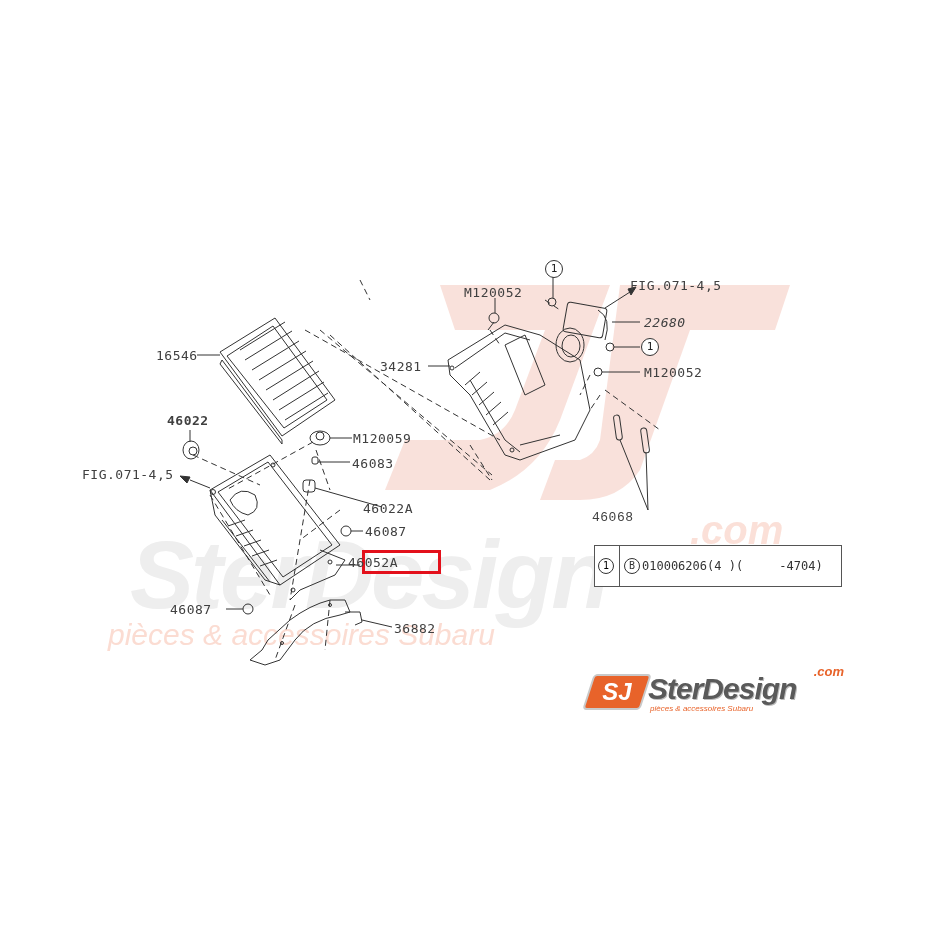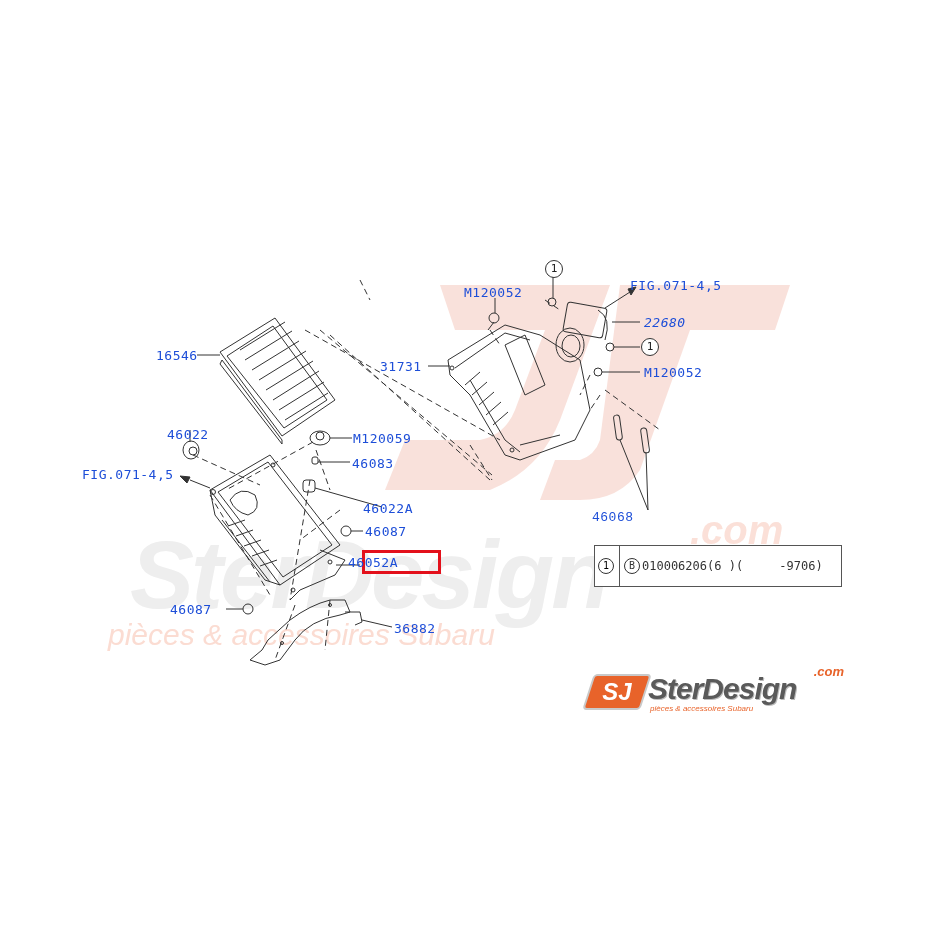--- a/index.html
+++ b/index.html
@@ -1,20 +1,20 @@
 <!DOCTYPE html>
 <html><head>
 <meta charset="utf-8">
 <style>
   html, body { margin: 0; padding: 0; background: #ffffff; }
   body { width: 931px; height: 931px; position: relative; overflow: hidden;
          font-family: "DejaVu Sans Mono", monospace; }
   #canvas { position: absolute; left: 0; top: 0; width: 931px; height: 931px; }
   .lbl { position: absolute; font-family: "DejaVu Sans Mono", monospace; font-size: 13px;
-         color: #1d4ed8; letter-spacing: 0.5px; white-space: nowrap; line-height: 1; }
+         color: #404040; letter-spacing: 0.5px; white-space: nowrap; line-height: 1; }
   .callout { position: absolute; font-family: "DejaVu Sans Mono", monospace; font-size: 11px;
              width: 16px; height: 16px; border: 1px solid #333; border-radius: 50%;
              text-align: center; line-height: 16px; color: #222; background: #fff; }
   .highlight { position: absolute; border: 3px solid #e3101b; box-sizing: border-box; }
   .note-table { position: absolute; left: 594px; top: 545px; width: 248px; height: 42px;
                 border: 1px solid #555; box-sizing: border-box; display: flex; align-items: center;
                 background: #fff; }
   .note-table .c1 { width: 24px; height: 100%; border-right: 1px solid #555; display: flex;
                     align-items: center; justify-content: center; }
   .note-table .c2 { display: flex; align-items: center; padding-left: 4px; font-size: 12px; color: #333;
@@ -170,47 +170,47 @@
     <circle cx="598" cy="372" r="4"></circle>
     <line x1="602" y1="372" x2="640" y2="372"></line>
 
     <rect x="615" y="415" width="6" height="25" rx="3" transform="rotate(-8 618 428)"></rect>
     <rect x="642" y="428" width="6" height="25" rx="3" transform="rotate(-8 645 440)"></rect>
     <line x1="620" y1="440" x2="648" y2="510"></line>
     <line x1="646" y1="452" x2="648" y2="510"></line>
   </svg>
 
   <div class="lbl" style="left:156px;top:349px;">16546</div>
-  <div class="lbl" style="left:167px;top:428px;">46022</div>
+  <div class="lbl" style="left:167px;top:414px;font-weight:bold;">46022</div>
   <div class="lbl" style="left:82px;top:468px;">FIG.071-4,5</div>
   <div class="lbl" style="left:353px;top:432px;">M120059</div>
   <div class="lbl" style="left:352px;top:457px;">46083</div>
   <div class="lbl" style="left:363px;top:502px;text-align:right;">46022A</div>
   <div class="lbl" style="left:365px;top:525px;">46087</div>
   <div class="highlight" style="left:362px;top:550px;width:79px;height:24px;"></div>
   <div class="lbl" style="left:348px;top:556px;">46052A</div>
   <div class="lbl" style="left:170px;top:603px;">46087</div>
   <div class="lbl" style="left:394px;top:622px;">36882</div>
   <div class="lbl" style="left:464px;top:286px;">M120052</div>
-  <div class="lbl" style="left:380px;top:360px;">31731</div>
+  <div class="lbl" style="left:380px;top:360px;">34281</div>
   <div class="lbl" style="left:630px;top:279px;">FIG.071-4,5</div>
   <div class="lbl" style="left:644px;top:316px;font-style:italic;">22680</div>
   <div class="lbl" style="left:644px;top:366px;">M120052</div>
   <div class="lbl" style="left:592px;top:511px;font-family:Liberation Mono, monospace;">46068</div>
 
   <div class="callout" style="left:545px;top:260px;">1</div>
   <div class="callout" style="left:641px;top:338px;">1</div>
 
   <div class="note-table">
     <div class="c1">
       <span class="circ">1</span>
     </div>
     <div class="c2">
       <span class="circ">B</span>
-      <span>010006206(6 )(     -9706)</span>
+      <span>010006206(4 )(     -4704)</span>
     </div>
   </div>
 
   <div class="logo">
     <div class="logo-badge">
         <span>SJ</span>
       </div>
     <div class="logo-name">SterDesign</div>
     <div class="logo-com">.com</div>
     <div class="logo-tag">pièces &amp; accessoires Subaru</div>

